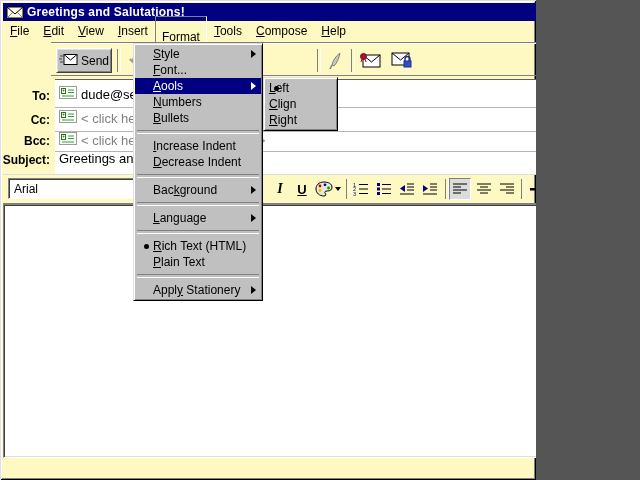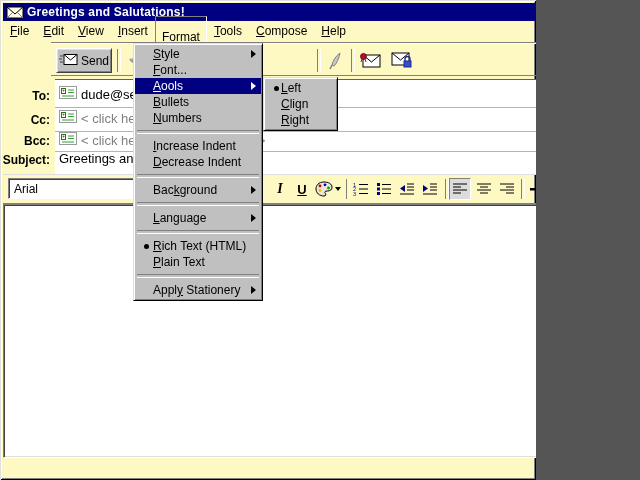--- a/index.html
+++ b/index.html
@@ -64,21 +64,21 @@
   .statusbar{position:absolute;left:3px;top:459px;width:634px;height:18px;}
   .status-panel{position:absolute;left:0;top:1px;width:494px;height:16px;box-sizing:border-box;
     border:1px solid;border-color:#808080 #fff #fff #808080;display:flex;align-items:center;padding-left:4px;font-size:11.5px;white-space:nowrap;}
   .credit{position:absolute;right:6px;top:2px;font-size:12px;color:#222;}
   
   .menu{position:absolute;background:#c0c0c0;box-sizing:border-box;padding:2px 1px;
     border:1px solid;border-color:#dfdfdf #000 #000 #dfdfdf;box-shadow:inset 1px 1px 0 #fff, inset -1px -1px 0 #808080;}
   #format-menu{left:133px;top:43px;width:130px;z-index:50;}
   #align-menu{left:263px;top:77px;width:75px;z-index:60;}
   .mi{position:relative;height:16px;line-height:16px;padding-left:18px;white-space:nowrap;font-size:12px;}
-  #align-menu .mi{padding-left:16px;}
+  #align-menu .mi{padding-left:4px;}
   .mi.hl{background:#000080;color:#fff;}
   .mi .arrow{position:absolute;right:5px;top:4px;width:0;height:0;
     border-top:4px solid transparent;border-bottom:4px solid transparent;border-left:5px solid currentColor;}
   .mi .dot{position:absolute;left:9px;top:6px;width:5px;height:5px;border-radius:50%;background:#000;}
   .msep{height:2px;margin:4px 2px;border-top:1px solid #808080;border-bottom:1px solid #fff;}
 </style>
 </head>
 <body>
 
 <div id="win">
@@ -315,22 +315,22 @@
           <span class="tri-down"></span>
         </div>
     </div>
   </div>
 
 
   <div class="menu" id="format-menu">
     <div class="mi"><span></span><span class="k">S</span><span>tyle</span><span class="arrow"></span></div>
     <div class="mi"><span></span><span class="k">F</span><span>ont...</span></div>
     <div class="mi hl"><span></span><span class="k">A</span><span>ools</span><span class="arrow"></span></div>
+    <div class="mi"><span></span><span class="k">N</span><span>umbers</span></div>
     <div class="mi"><span></span><span class="k">B</span><span>ullets</span></div>
-    <div class="mi"><span></span><span class="k">N</span><span>umbers</span></div>
     <div class="msep"></div>
     <div class="mi"><span></span><span class="k">I</span><span>ncrease Indent</span></div>
     <div class="mi"><span></span><span class="k">D</span><span>ecrease Indent</span></div>
     <div class="msep"></div>
     <div class="mi"><span>Bac</span><span class="k">k</span><span>ground</span><span class="arrow"></span></div>
     <div class="msep"></div>
     <div class="mi"><span></span><span class="k">L</span><span>anguage</span><span class="arrow"></span></div>
     <div class="msep"></div>
     <div class="mi"><span class="dot"></span><span></span><span class="k">R</span><span>ich Text (HTML)</span></div>
     <div class="mi"><span></span><span class="k">P</span><span>lain Text</span></div>

